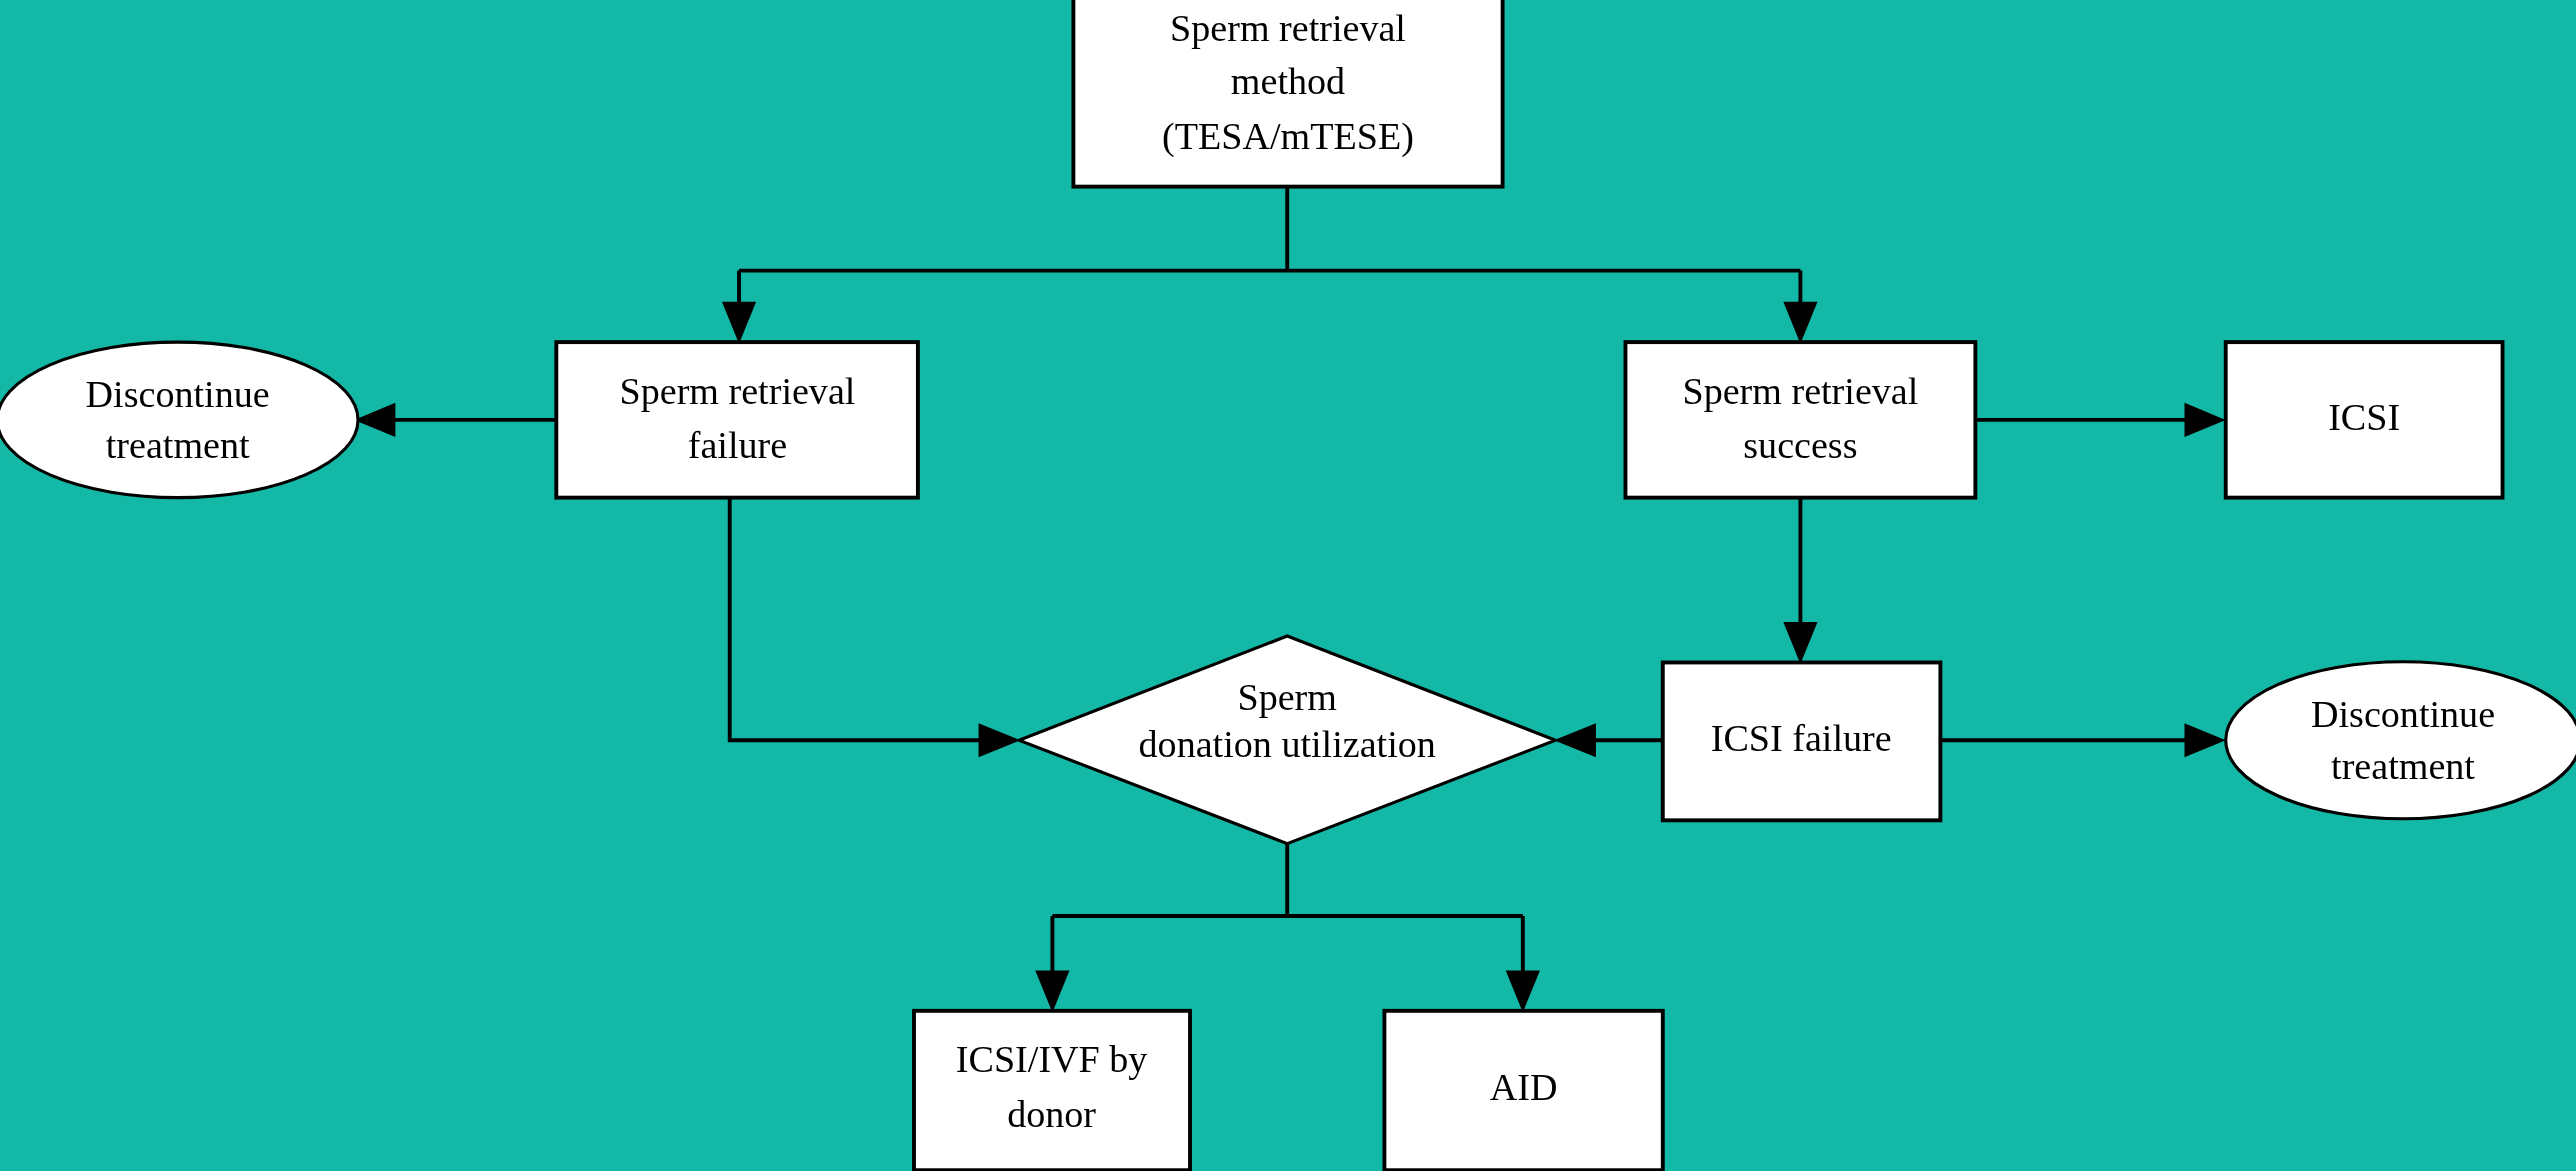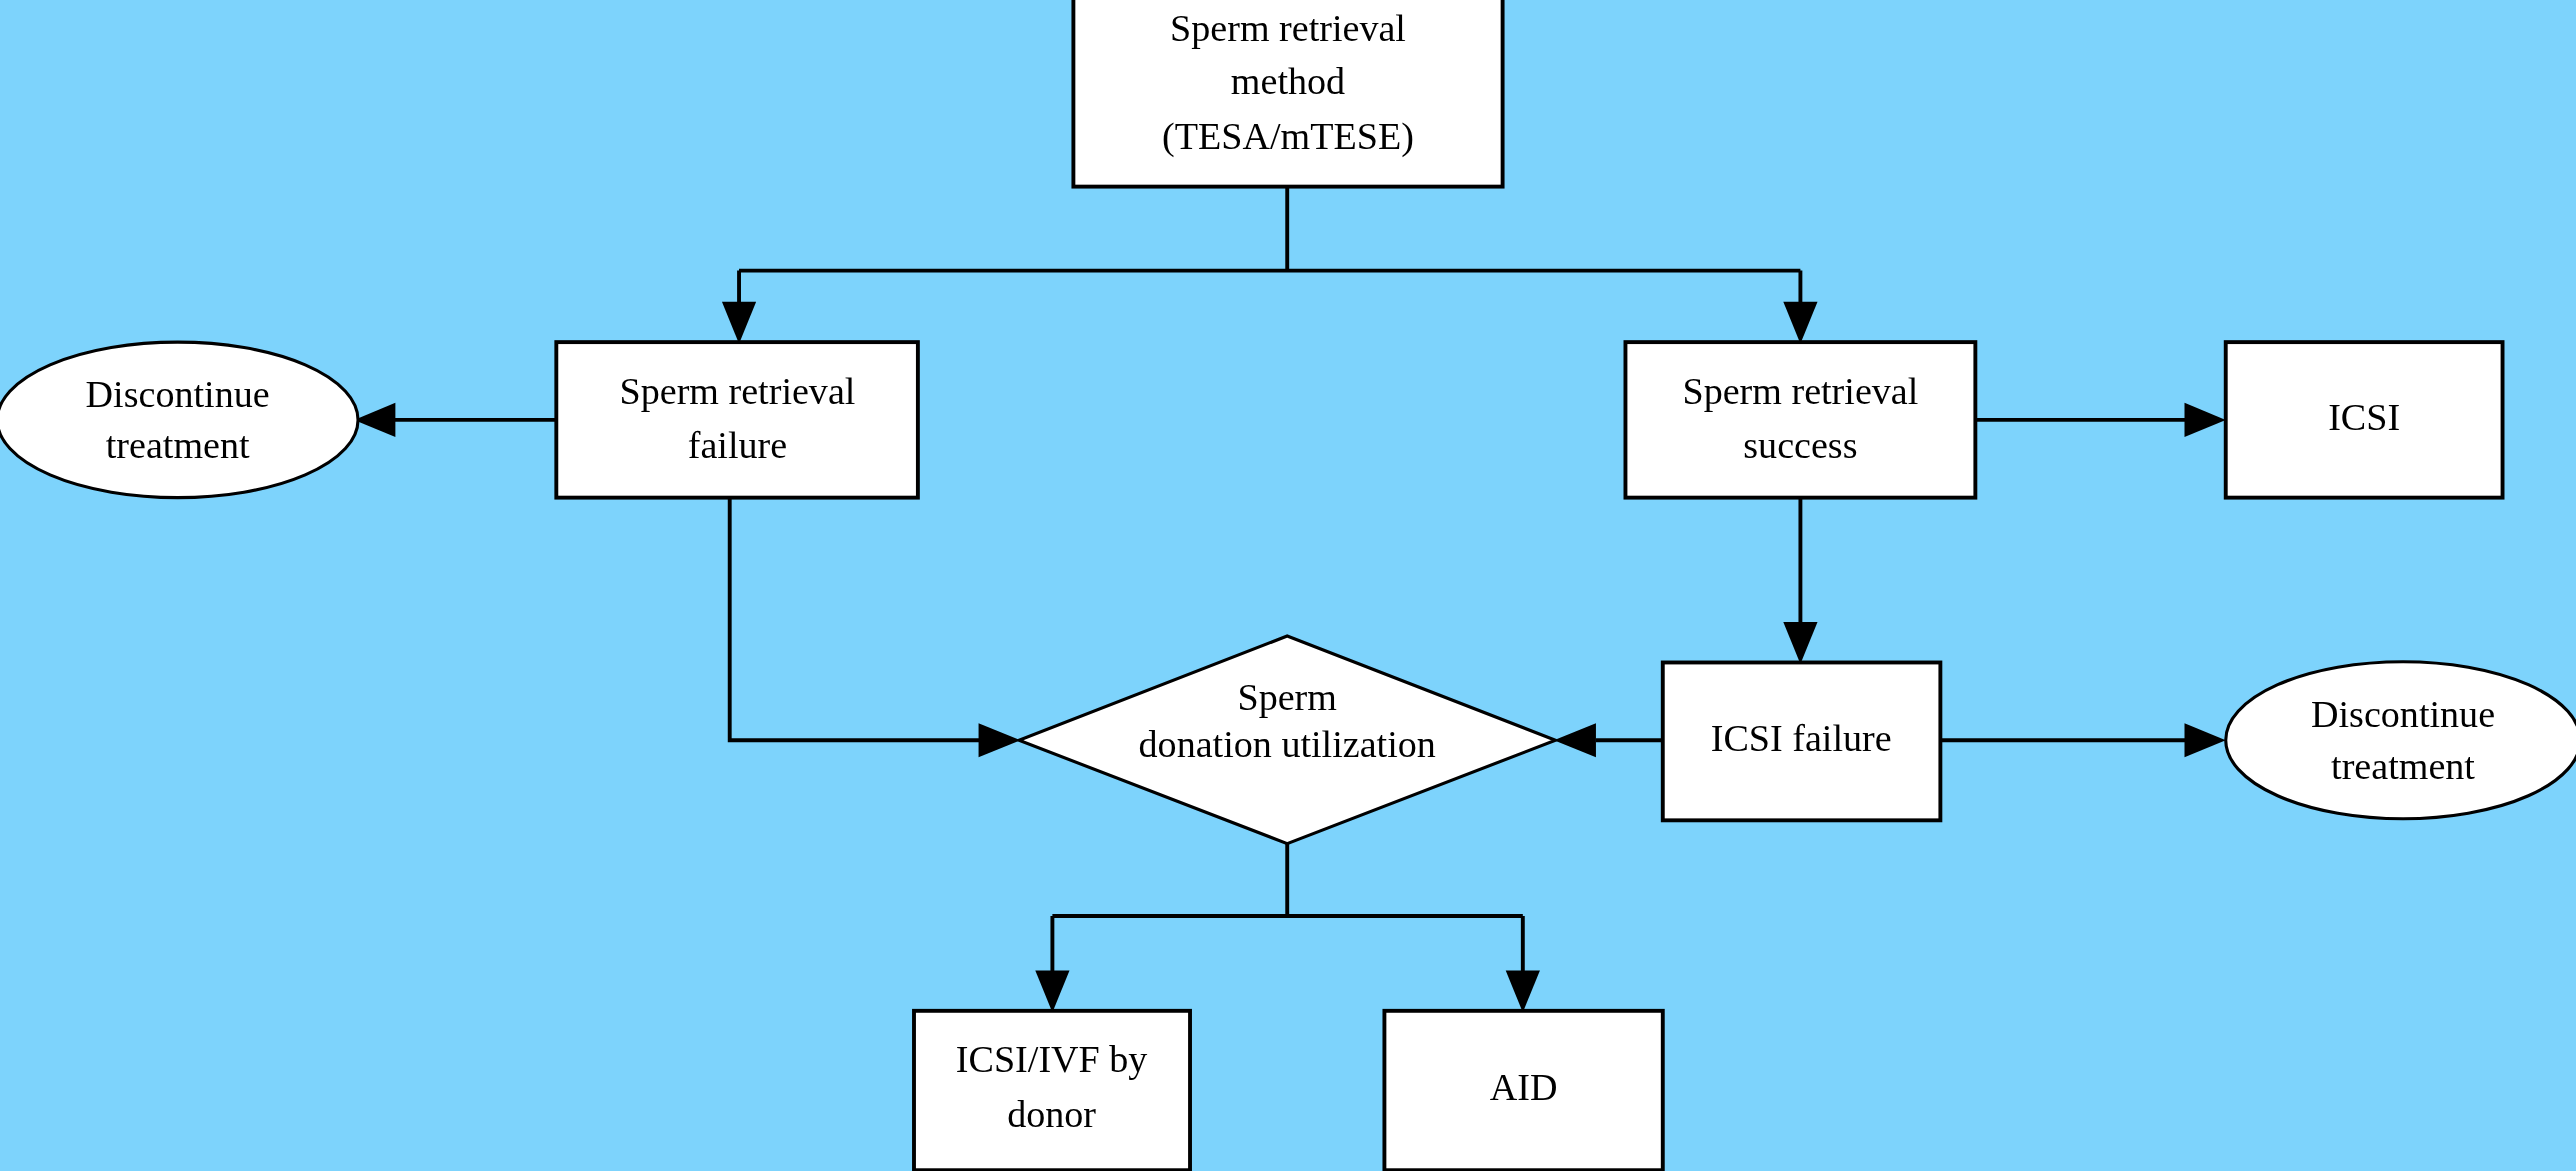--- a/index.html
+++ b/index.html
@@ -4,21 +4,21 @@
 <style>
   html, body {
     margin: 0;
     padding: 0;
     background: #ffffff;
   }
   #diagram-root {
     position: relative;
     width: 2576px;
     height: 1171px;
-    background: #7dd3fc;
+    background: #14b8a6;
     font-family: "Liberation Serif", "DejaVu Serif", serif;
   }
   svg#flowchart {
     display: block;
     width: 2576px;
     height: 1171px;
   }
   .node-shape {
     fill: #ffffff;
     stroke: #000000;

